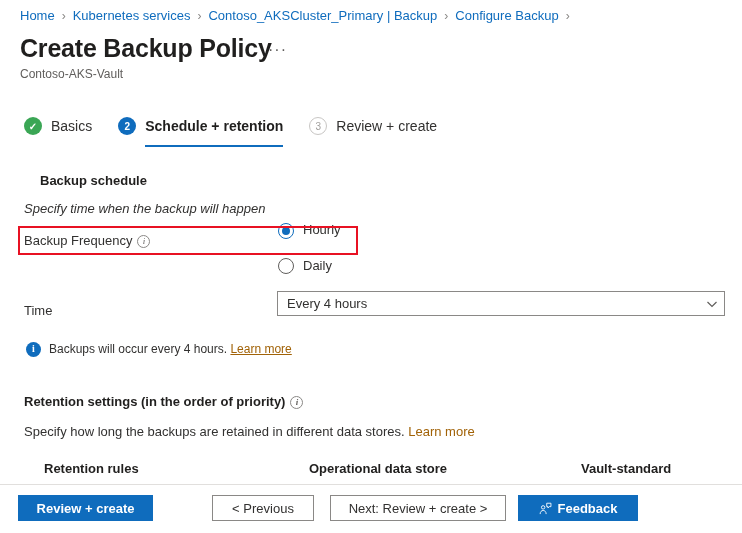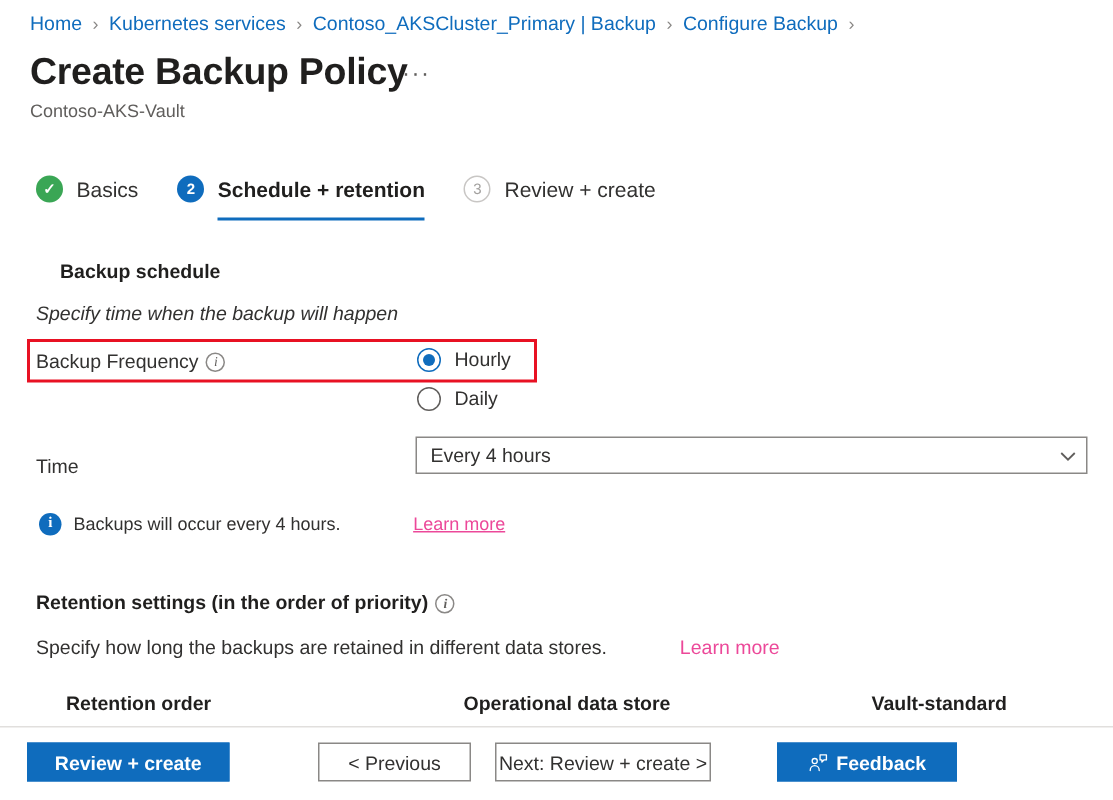--- a/index.html
+++ b/index.html
@@ -138,23 +138,22 @@
     color: #201f1e;
     line-height: 18px;
   }
   .body-text {
     position: absolute;
     font-size: 13px;
     color: #323130;
     line-height: 18px;
   }
   .link {
-    color: #ec4899;
-    cursor: pointer;
-    margin-left: 45px;
+    color: #a16207;
+    cursor: pointer;
   }
 
   
   .info-outline {
     display: inline-flex;
     align-items: center;
     justify-content: center;
     width: 13px;
     height: 13px;
     border: 1px solid #8a8886;
@@ -392,21 +391,21 @@
 
 </div>
 
 <div class="section-heading" style="left:24px; top:172px;padding-left:16px;">Backup schedule</div>
 <div class="body-text" style="left:24px; top:200px;font-style:italic;">Specify time when the backup will happen</div>
 
 <div class="field-label" style="left:24px; top:232px;">
   <span>Backup Frequency</span><span class="info-outline">i</span>
 </div>
 
-<div class="radio-row" style="left:278px; top:231px;">
+<div class="radio-row" style="left:278px; top:221px;align-items:flex-end;">
   <span class="radio checked"></span>
   <span class="radio-label">Hourly</span>
 </div>
 
 <div class="radio-row" style="left:278px; top:257px;">
   <span class="radio"></span>
   <span class="radio-label">Daily</span>
 </div>
 
 <div class="highlight-box"></div>
@@ -433,33 +432,33 @@
 <div class="section-heading" style="left:24px; top:393px;">
   <span>Retention settings (in the order of priority)</span><span class="info-outline">i</span>
 </div>
 
 <div class="body-text" style="left:24px; top:423px;">
   <span>Specify how long the backups are retained in different data stores.</span>
   <span class="link">Learn more</span>
 </div>
 
 <div class="table-head">
-  <span class="th" style="left:44px; top:0;">Retention order</span>
+  <span class="th" style="left:44px; top:0;">Retention rules</span>
   <span class="th" style="left:309px; top:0;">Operational data store</span>
   <span class="th" style="left:581px; top:0;">Vault-standard</span>
 </div>
 <div class="table-divider"></div>
 
 <div class="footer">
 
   <div class="btn btn-primary" style="left:18px; top:10px; width:135px;">Review + create</div>
 
   <div class="btn btn-default" style="left:212px; top:10px; width:102px;">&lt; Previous</div>
 
-  <div class="btn btn-default" style="left:330px; top:10px; width:144px;">Next: Review + create &gt;</div>
+  <div class="btn btn-default" style="left:330px; top:10px; width:176px;">Next: Review + create &gt;</div>
 
   <div class="btn btn-feedback" style="left:518px; top:10px; width:120px;">
     <span class="fb-icon">
       <svg width="13" height="13" viewBox="0 0 16 16" aria-hidden="true">
         <path d="M9.5 1.5 h5.2 v4.2 h-2.1 l-1.6 1.7 v-1.7 h-1.5 z" fill="none" stroke="#ffffff" stroke-width="1.1" stroke-linejoin="round"></path>
         <circle cx="5.1" cy="6.6" r="2.1" fill="none" stroke="#ffffff" stroke-width="1.1"></circle>
         <path d="M1.4 14.4 c0-2.4 1.7-4 3.7-4 s3.7 1.6 3.7 4" fill="none" stroke="#ffffff" stroke-width="1.1" stroke-linecap="round"></path>
       </svg>
     </span>
     <span>Feedback</span>

